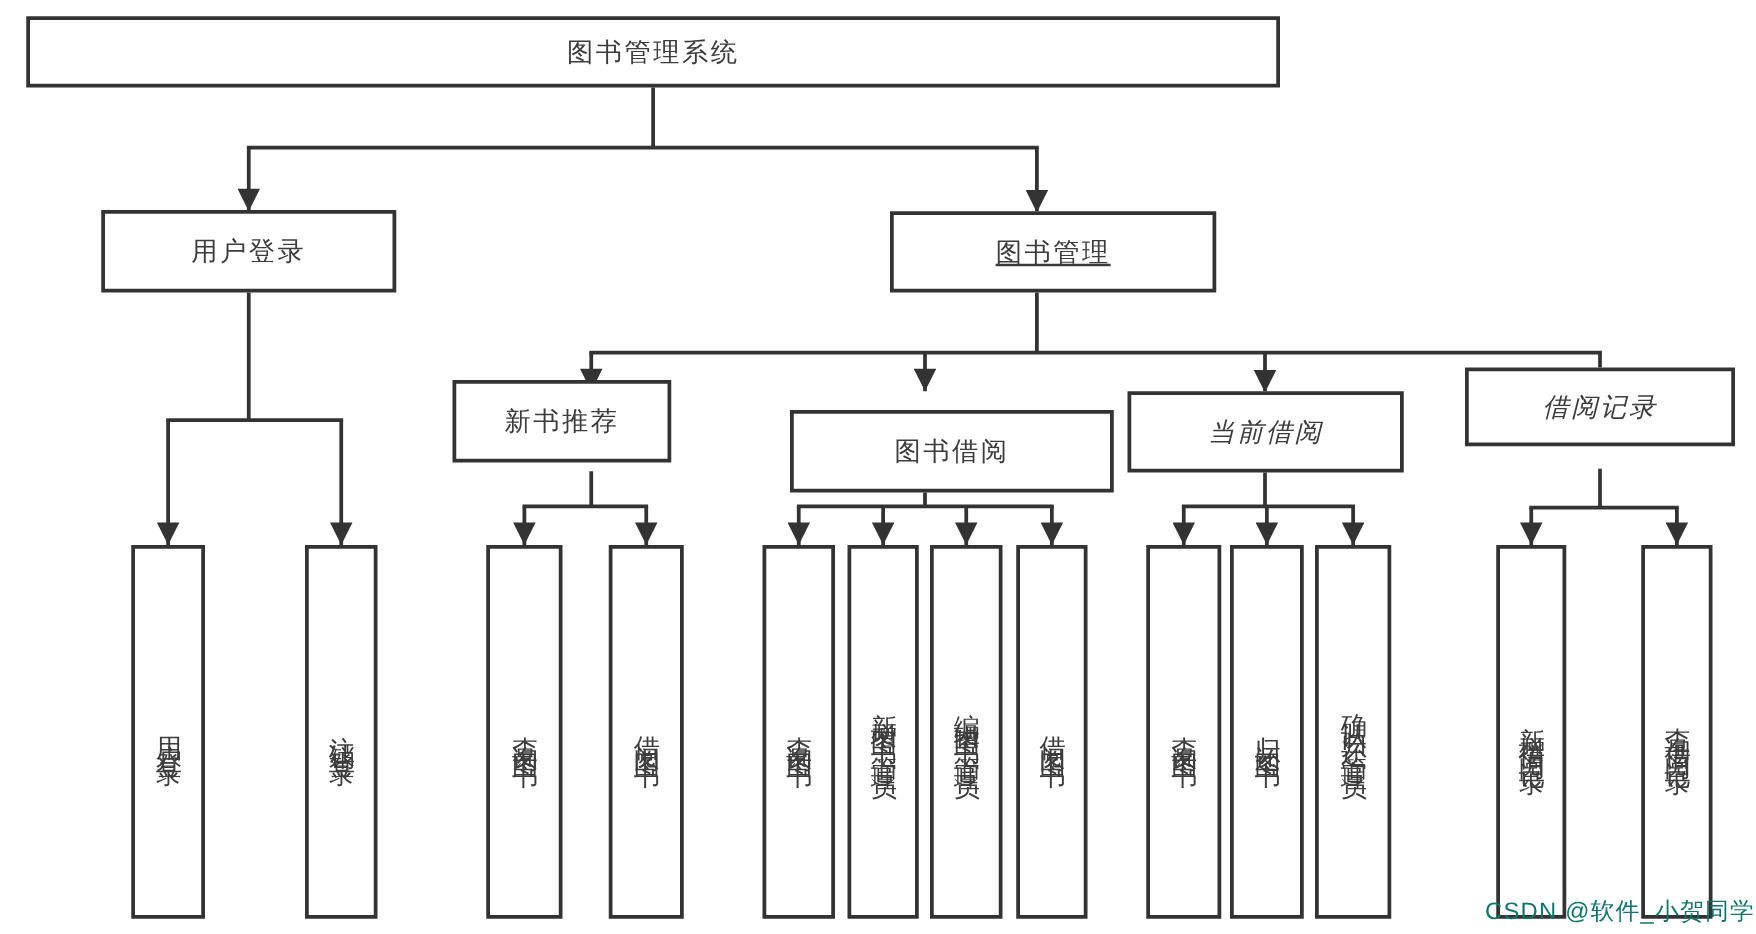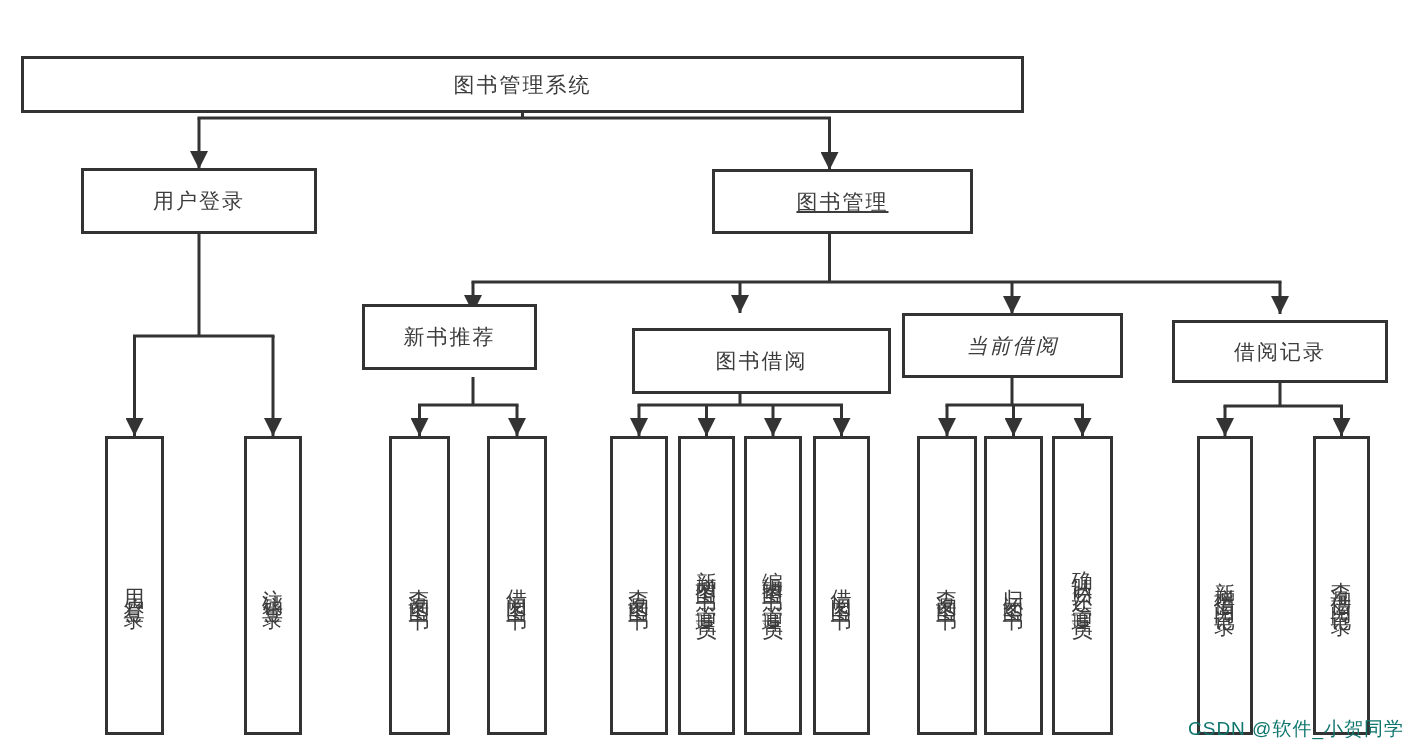--- a/index.html
+++ b/index.html
@@ -45,27 +45,27 @@
     align-items: center;
     justify-content: center;
     writing-mode: vertical-rl;
     text-orientation: mixed;
     color: #3c3c3c;
     font-size: 21px;
     letter-spacing: 7px;
     line-height: 1;
   }
   
-  #n-root   { left: 21px;  top: 13px;  width: 1003px; height: 57px; margin-top: 43px; }
+  #n-root   { left: 21px;  top: 13px;  width: 1003px; height: 57px; }
   #n-login  { left: 81px;  top: 168px; width: 236px;  height: 66px; }
   #n-mgmt   { left: 712px; top: 169px; width: 261px;  height: 65px; text-decoration: underline; }
   #n-rec    { left: 362px; top: 304px; width: 175px;  height: 66px; }
   #n-borrow { left: 632px; top: 328px; width: 259px;  height: 66px; }
   #n-cur    { left: 902px; top: 313px; width: 221px;  height: 65px; font-style: italic; }
-  #n-hist   { left: 1172px;top: 320px; width: 216px;  height: 63px; }
+  #n-hist   { left: 1172px;top: 294px; width: 216px;  height: 63px; font-style: italic; }
   #l1  { left: 105px;  width: 59px; }
   #l2  { left: 244px;  width: 58px; }
   #l3  { left: 389px;  width: 61px; }
   #l4  { left: 487px;  width: 60px; }
   #l5  { left: 610px;  width: 58px; }
   #l6  { left: 678px;  width: 57px; }
   #l7  { left: 744px;  width: 58px; }
   #l8  { left: 813px;  width: 57px; }
   #l9  { left: 917px;  width: 60px; }
   #l10 { left: 984px;  width: 59px; }

